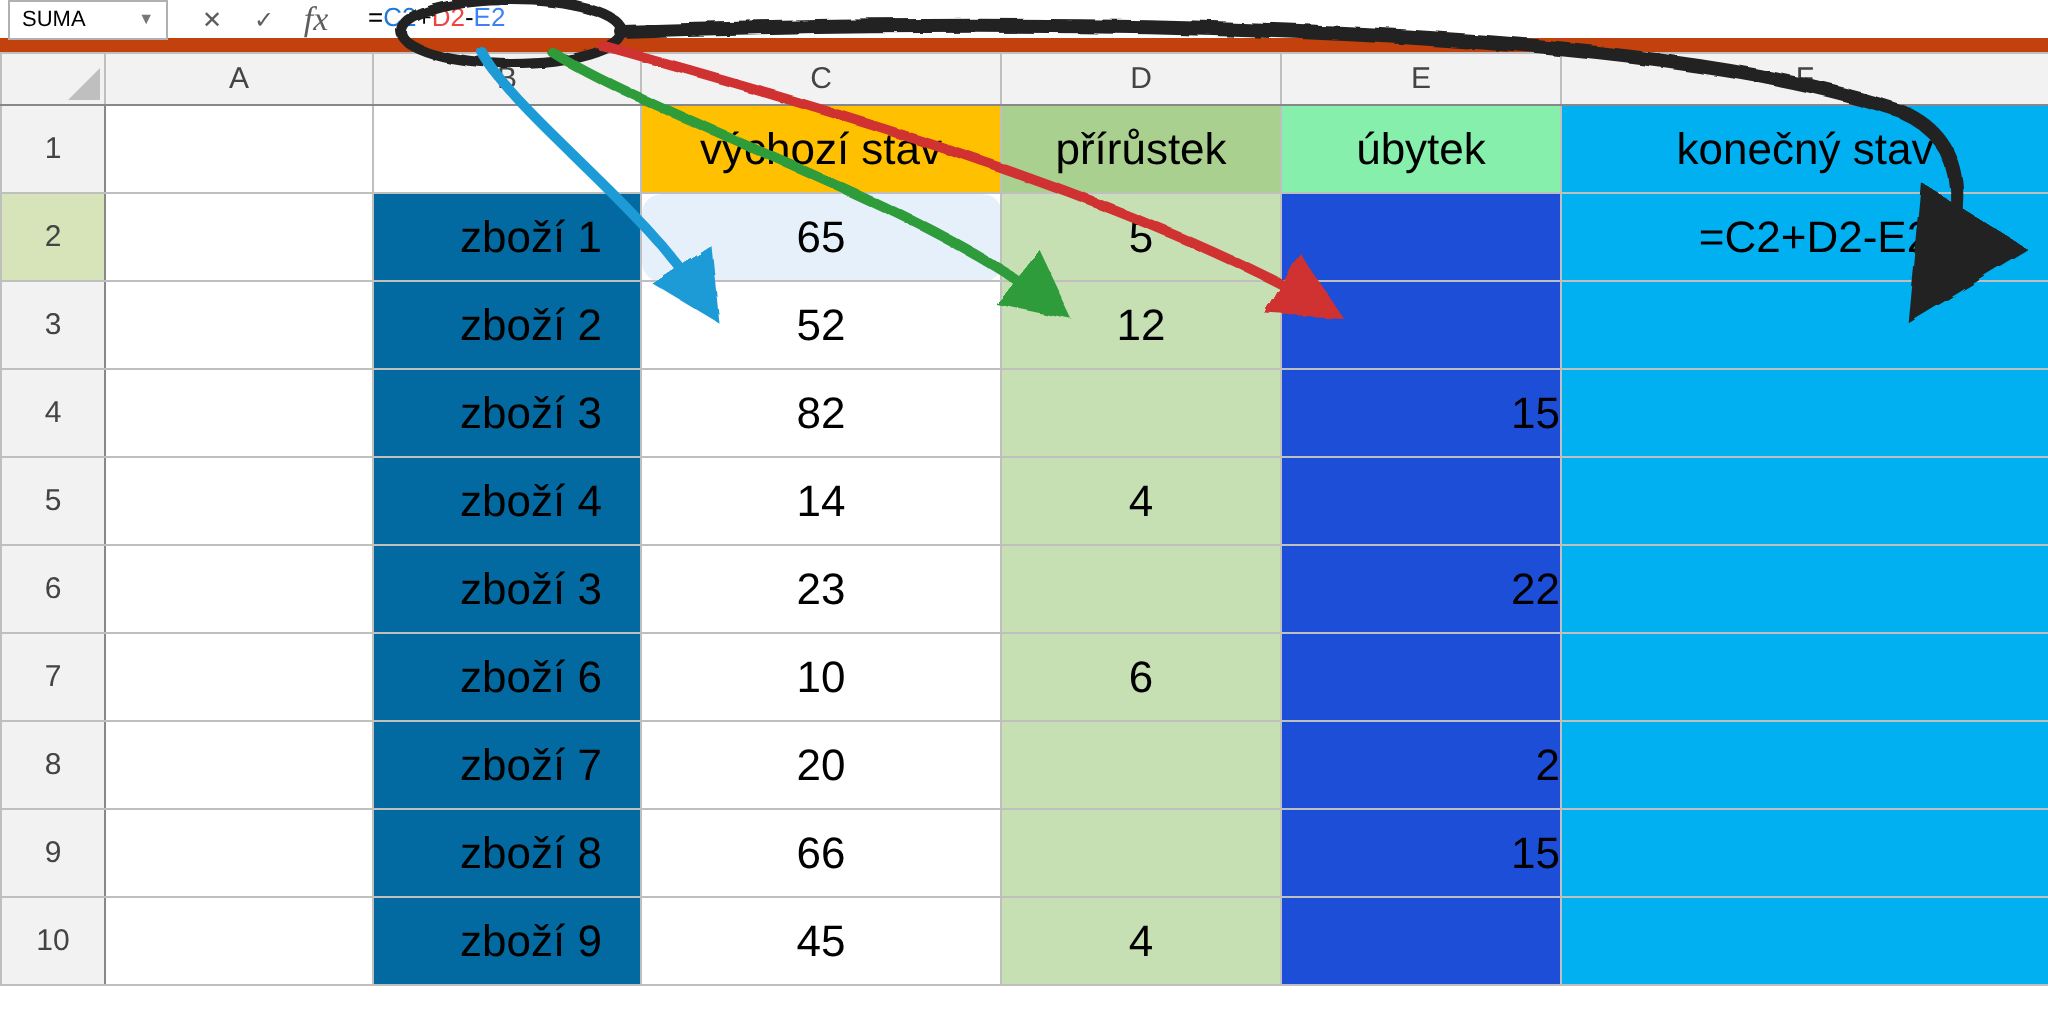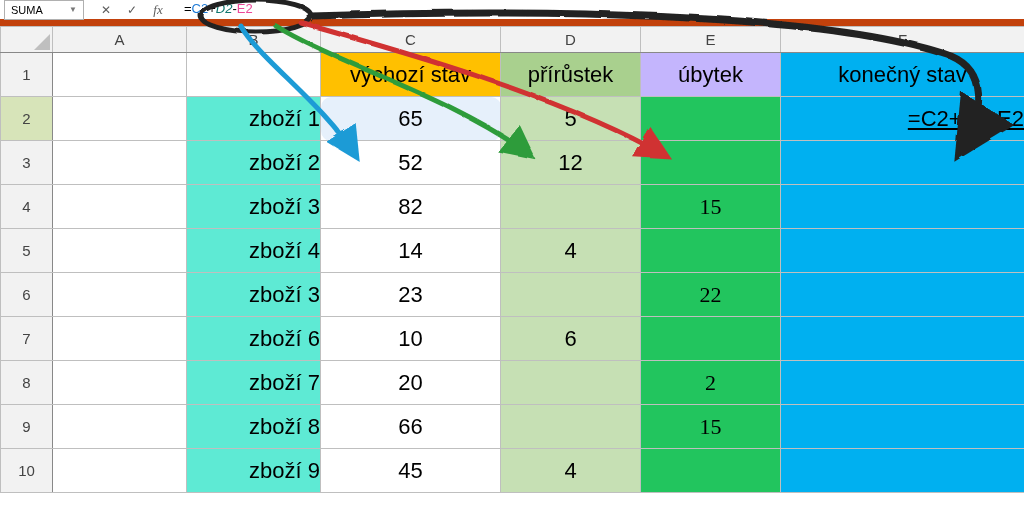--- a/index.html
+++ b/index.html
@@ -30,35 +30,35 @@
     font-size: 11px;
     padding: 2px 6px;
     display: flex;
     align-items: center;
     justify-content: space-between;
     background: #fff;
   }
   .name-box .dd { font-size: 8px; color: #777; }
   .fb-btns { display: flex; align-items: center; gap: 10px; padding: 0 10px; }
   .fb-btn { width: 16px; height: 16px; display: flex; align-items: center; justify-content: center; color: #5d5d5d; font-size: 12px; cursor: pointer; }
-  .fb-btn.fx { font-style: italic; font-family: "Times New Roman", serif; font-size: 13px; }
+  .fb-btn.fx { font-style: italic; font-family: "Times New Roman", serif; font-size: 17px; }
   .formula-input {
     flex: 1;
     height: 20px;
     border: none;
     font-size: 13px;
     padding: 1px 4px;
     font-family: "Segoe UI", Arial, sans-serif;
     position: relative;
   }
   .formula-text { position: relative; }
   .formula-text .eq { color: #000; }
   .formula-text .c-ref { color: #1f7bd6; }
-  .formula-text .d-ref { color: #0f766e; font-style: italic; }
-  .formula-text .e-ref { color: #ec4899; }
+  .formula-text .d-ref { color: #ef4444; }
+  .formula-text .e-ref { color: #3b82f6; }
   .formula-text .op { color: #000; }
 
   
   .sheet { position: relative; }
   table.grid { border-collapse: collapse; table-layout: fixed; width: 1024px; }
   table.grid th, table.grid td {
     border: 1px solid #bfbfbf;
     height: 44px;
     font-size: 22px;
     color: #000;
@@ -107,29 +107,29 @@
   col.c-A { width: 134px; }
   col.c-B { width: 134px; }
   col.c-C { width: 180px; }
   col.c-D { width: 140px; }
   col.c-E { width: 140px; }
   col.c-F { width: 244px; }
 
   
   .hdr-C { background: #ffc000; text-align: center; }
   .hdr-D { background: #a9d08e; text-align: center; }
-  .hdr-E { background: #c4b5fd; text-align: center; }
+  .hdr-E { background: #86efac; text-align: center; }
   .hdr-F { background: #00b0f0; text-align: center; }
 
   
-  .col-B { background: #5eead4; text-align: right; padding-left: 24px; }
+  .col-B { background: #0369a1; text-align: center; padding-left: 24px; }
   .col-C { background: #fff; text-align: center; border-radius: 10px; }
   .col-D { background: #c6e0b4; text-align: center; }
-  .col-E { background: #22c55e; text-align: center; font-family: Liberation Serif, serif; }
-  .col-F { background: #00b0f0; text-align: right; padding-left: 10px; text-decoration: underline; }
+  .col-E { background: #1d4ed8; text-align: right; }
+  .col-F { background: #00b0f0; text-align: center; padding-left: 10px; }
 
   
   td.editing {
     border: 2px solid #217346;
     background: #00b0f0;
     font-size: 20px;
   }
   
   td.ref-c {
     border: 2px solid #1f7bd6;

